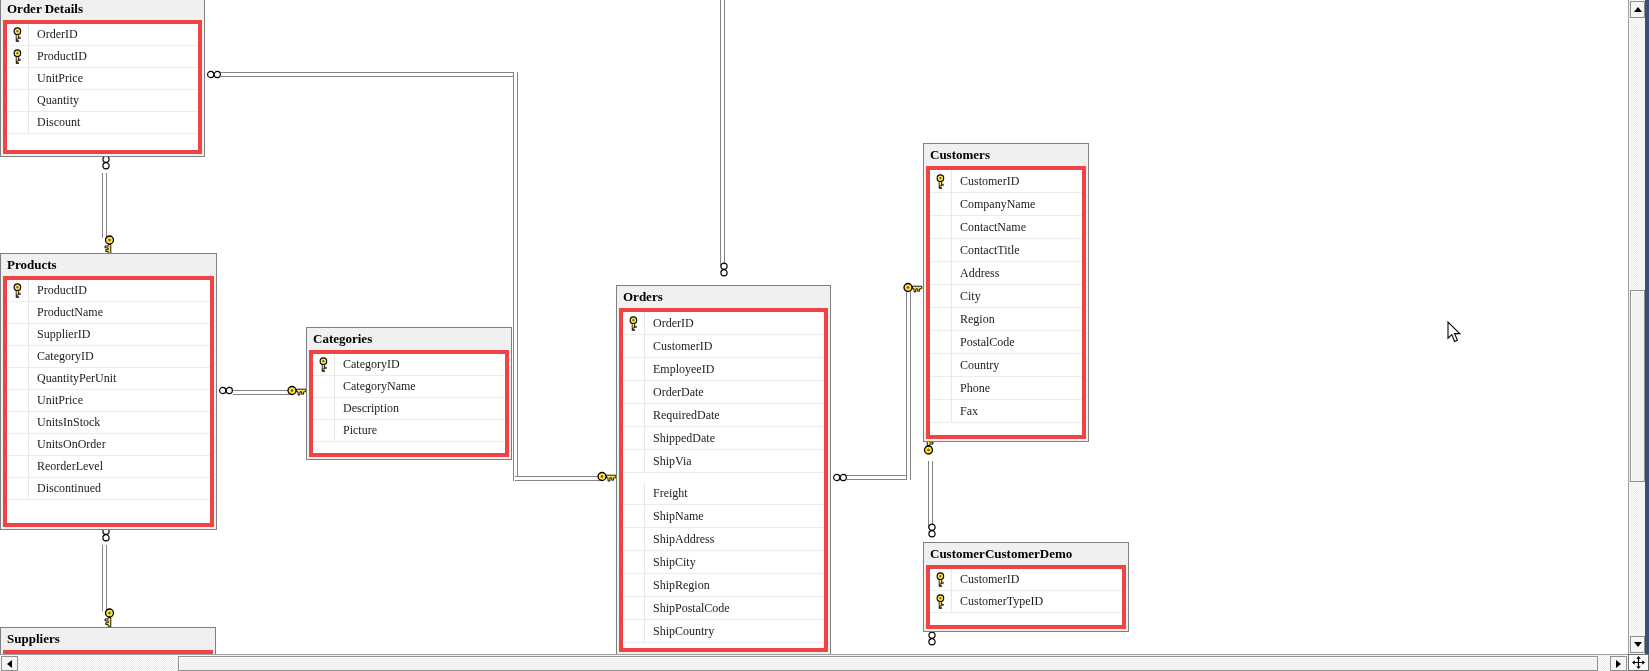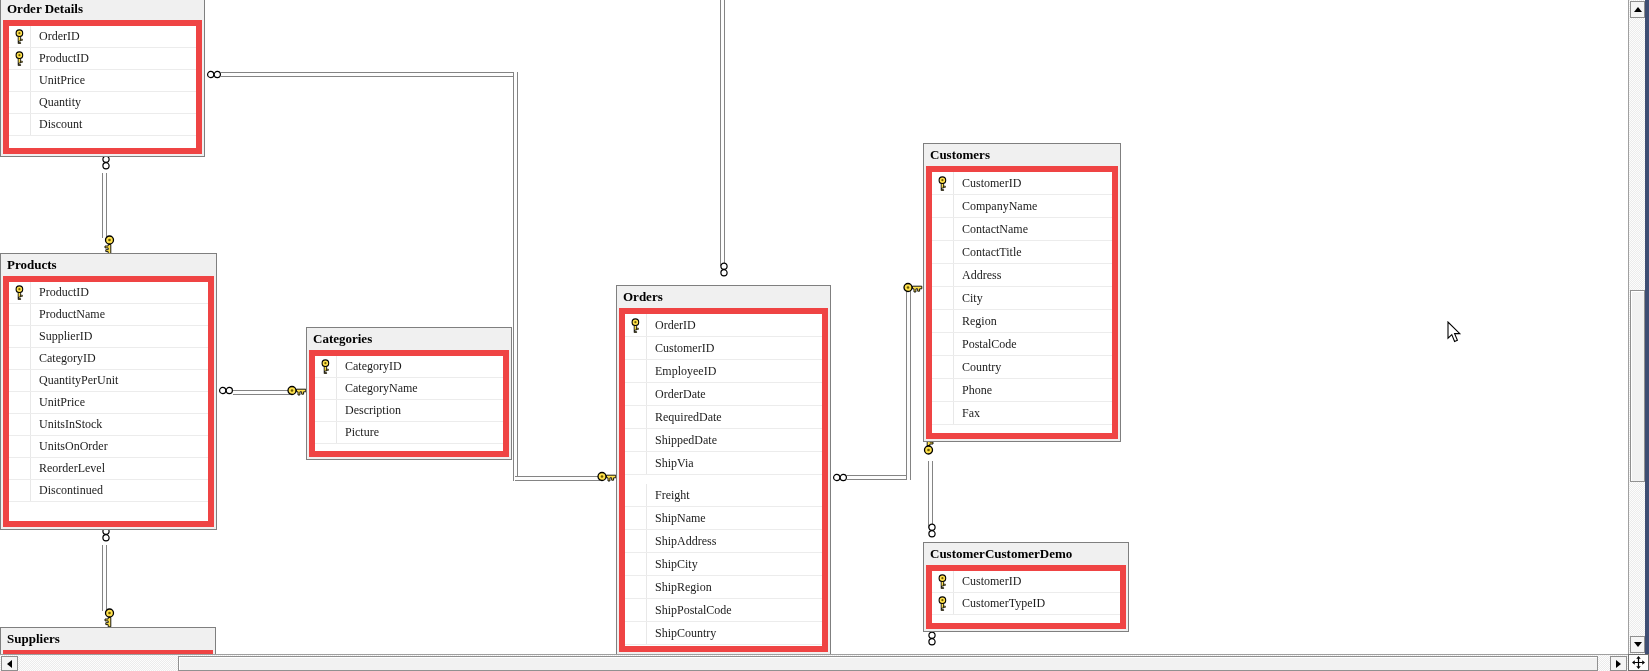--- a/index.html
+++ b/index.html
@@ -4,21 +4,21 @@
 <style>
   html,body{margin:0;padding:0;background:#fff;}
   #root{position:relative;width:1649px;height:671px;background:#ffffff;overflow:hidden;
         font-family:Liberation Serif, serif;}
   
   .db-table{position:absolute;box-sizing:border-box;background:#f0f0f0;
             border:1px solid #7f7f7f;}
   .db-table .hdr{height:22px;line-height:22px;padding:0 6px;font-size:13px;font-weight:700;
                  color:#000;white-space:nowrap;overflow:hidden;}
   .db-table .body{position:absolute;left:2px;right:2px;top:22px;bottom:2px;
-                  border:6px solid #ef4444;background:#fff;overflow:hidden;}
+                  border:4px solid #ef4444;background:#fff;overflow:hidden;}
   .db-row{display:flex;align-items:center;height:22px;border-bottom:1px solid #ececec;
           font-size:12px;color:#1b1b1b;box-sizing:border-box;}
   .db-row .kc{width:21px;align-self:stretch;border-right:1px solid #e8e8e8;
               display:flex;align-items:center;justify-content:center;flex:0 0 21px;}
   .db-row .cn{padding-left:8px;white-space:nowrap;}
   
   .lineV{position:absolute;width:3px;background:#fdfdfd;border-left:1px solid #848484;
          border-right:1px solid #848484;}
   .lineH{position:absolute;height:3px;background:#fdfdfd;border-top:1px solid #848484;
          border-bottom:1px solid #848484;}
@@ -309,21 +309,21 @@
           <div class="db-row" style="height: 23px;">
             <div class="kc"></div>
             <div class="cn">ShipPostalCode</div>
           </div>
           <div class="db-row" style="height: 23px;">
             <div class="kc"></div>
             <div class="cn">ShipCountry</div>
           </div>
         </div>
       </div>
-      <div class="db-table" style="left: 923px; top: 143px; width: 198px; height: 299px;">
+      <div class="db-table" style="left: 923px; top: 143px; width: 166px; height: 299px;">
         <div class="hdr">Customers</div>
         <div class="body">
           <div class="db-row" style="height: 23px;">
             <div class="kc">
               <svg width="11" height="15" viewBox="0 0 11 15">
     <path d="M4.2 7 h2.4 v5 h-2 l0 1.6 h2 v1 h-2.4 z" fill="#ffe14d" stroke="#000" stroke-width="0.8"></path>
     <path d="M6.4 10.2 h2 v1.2 h-2 z" fill="#ffe14d" stroke="#000" stroke-width="0.7"></path>
     <circle cx="5.4" cy="4.2" r="3.3" fill="#ffe14d" stroke="#000" stroke-width="1.1"></circle>
     <circle cx="5.4" cy="4.2" r="1.1" fill="#6d5c00"></circle>
   </svg>

